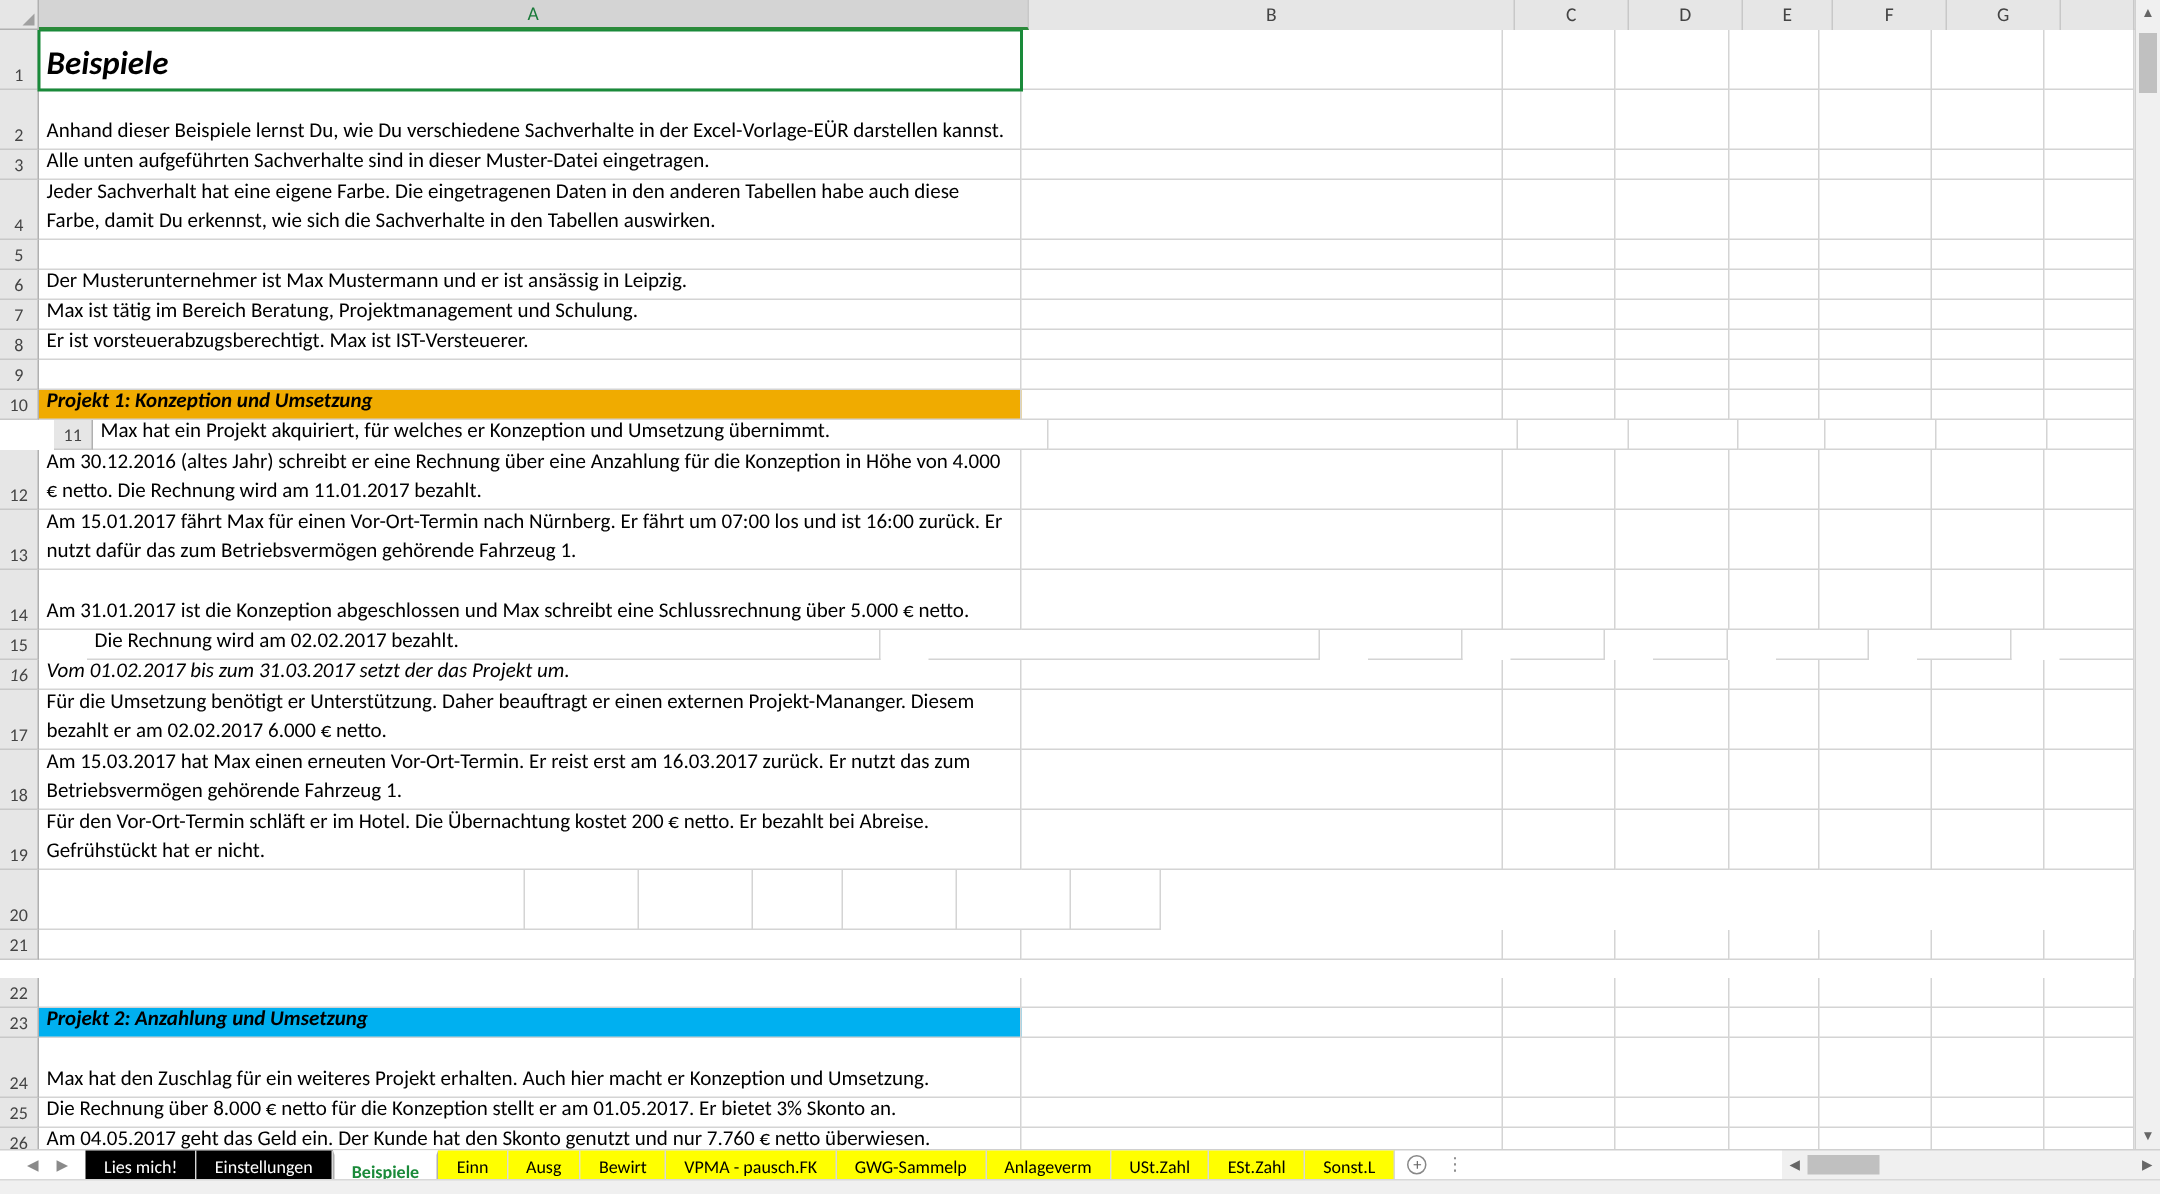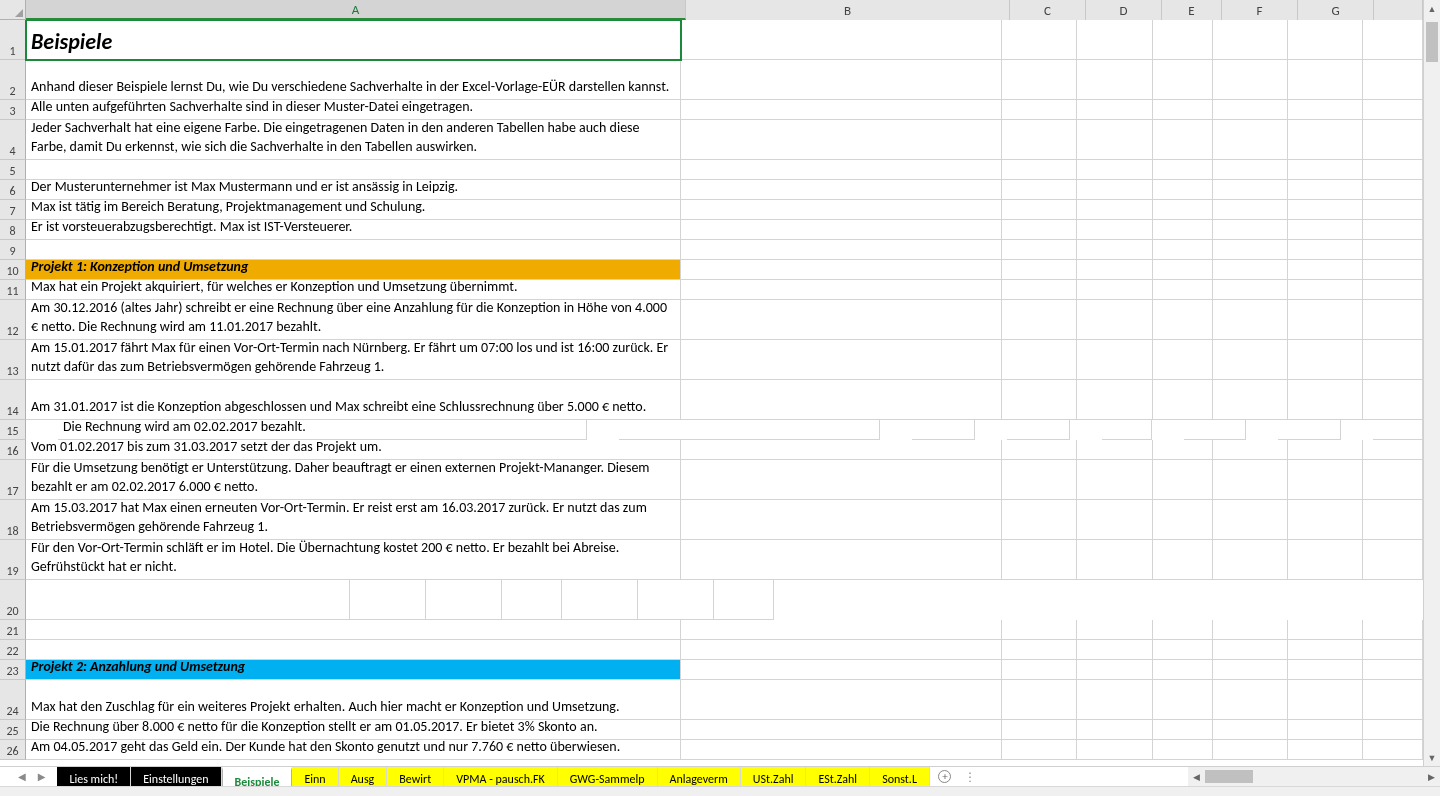--- a/index.html
+++ b/index.html
@@ -293,21 +293,21 @@
         <div class="row-h">10</div>
         <div class="cell cellA r-sect1" style="width: 660px;">Projekt 1: Konzeption und Umsetzung</div>
         <div class="cell cellB" style="width: 324px;"></div>
         <div class="cell cellC" style="width: 76px;"></div>
         <div class="cell cellD" style="width: 76px;"></div>
         <div class="cell cellE" style="width: 60px;"></div>
         <div class="cell cellF" style="width: 76px;"></div>
         <div class="cell cellG" style="width: 76px;"></div>
         <div class="cell cellH" style="width: 60px;"></div>
       </div>
-      <div class="row" style="height: 20px;">
+      <div class="row" style="height: 20px; margin-left: 36px;">
         <div class="row-h">11</div>
         <div class="cell cellA" style="width: 660px;">Max hat ein Projekt akquiriert, für welches er Konzeption und Umsetzung übernimmt.</div>
         <div class="cell cellB" style="width: 324px;"></div>
         <div class="cell cellC" style="width: 76px;"></div>
         <div class="cell cellD" style="width: 76px;"></div>
         <div class="cell cellE" style="width: 60px;"></div>
         <div class="cell cellF" style="width: 76px;"></div>
         <div class="cell cellG" style="width: 76px;"></div>
         <div class="cell cellH" style="width: 60px;"></div>
       </div>
@@ -348,21 +348,21 @@
         <div class="row-h">15</div>
         <div class="cell cellA" style="width: 660px;">Die Rechnung wird am 02.02.2017 bezahlt.</div>
         <div class="cell cellB" style="width: 324px;"></div>
         <div class="cell cellC" style="width: 76px;"></div>
         <div class="cell cellD" style="width: 76px;"></div>
         <div class="cell cellE" style="width: 60px;"></div>
         <div class="cell cellF" style="width: 76px;"></div>
         <div class="cell cellG" style="width: 76px;"></div>
         <div class="cell cellH" style="width: 60px;"></div>
       </div>
-      <div class="row" style="height: 20px;">
+      <div class="row" style="height: 20px; font-style: italic;">
         <div class="row-h">16</div>
         <div class="cell cellA" style="width: 660px;">Vom 01.02.2017 bis zum 31.03.2017 setzt der das Projekt um.</div>
         <div class="cell cellB" style="width: 324px;"></div>
         <div class="cell cellC" style="width: 76px;"></div>
         <div class="cell cellD" style="width: 76px;"></div>
         <div class="cell cellE" style="width: 60px;"></div>
         <div class="cell cellF" style="width: 76px;"></div>
         <div class="cell cellG" style="width: 76px;"></div>
         <div class="cell cellH" style="width: 60px;"></div>
       </div>
@@ -413,21 +413,21 @@
         <div class="row-h">21</div>
         <div class="cell cellA" style="width: 660px;"></div>
         <div class="cell cellB" style="width: 324px;"></div>
         <div class="cell cellC" style="width: 76px;"></div>
         <div class="cell cellD" style="width: 76px;"></div>
         <div class="cell cellE" style="width: 60px;"></div>
         <div class="cell cellF" style="width: 76px;"></div>
         <div class="cell cellG" style="width: 76px;"></div>
         <div class="cell cellH" style="width: 60px;"></div>
       </div>
-      <div class="row" style="height: 20px;">
+      <div class="row" style="height: 20px; margin-top: 12px;">
         <div class="row-h">22</div>
         <div class="cell cellA" style="width: 660px;"></div>
         <div class="cell cellB" style="width: 324px;"></div>
         <div class="cell cellC" style="width: 76px;"></div>
         <div class="cell cellD" style="width: 76px;"></div>
         <div class="cell cellE" style="width: 60px;"></div>
         <div class="cell cellF" style="width: 76px;"></div>
         <div class="cell cellG" style="width: 76px;"></div>
         <div class="cell cellH" style="width: 60px;"></div>
       </div>

